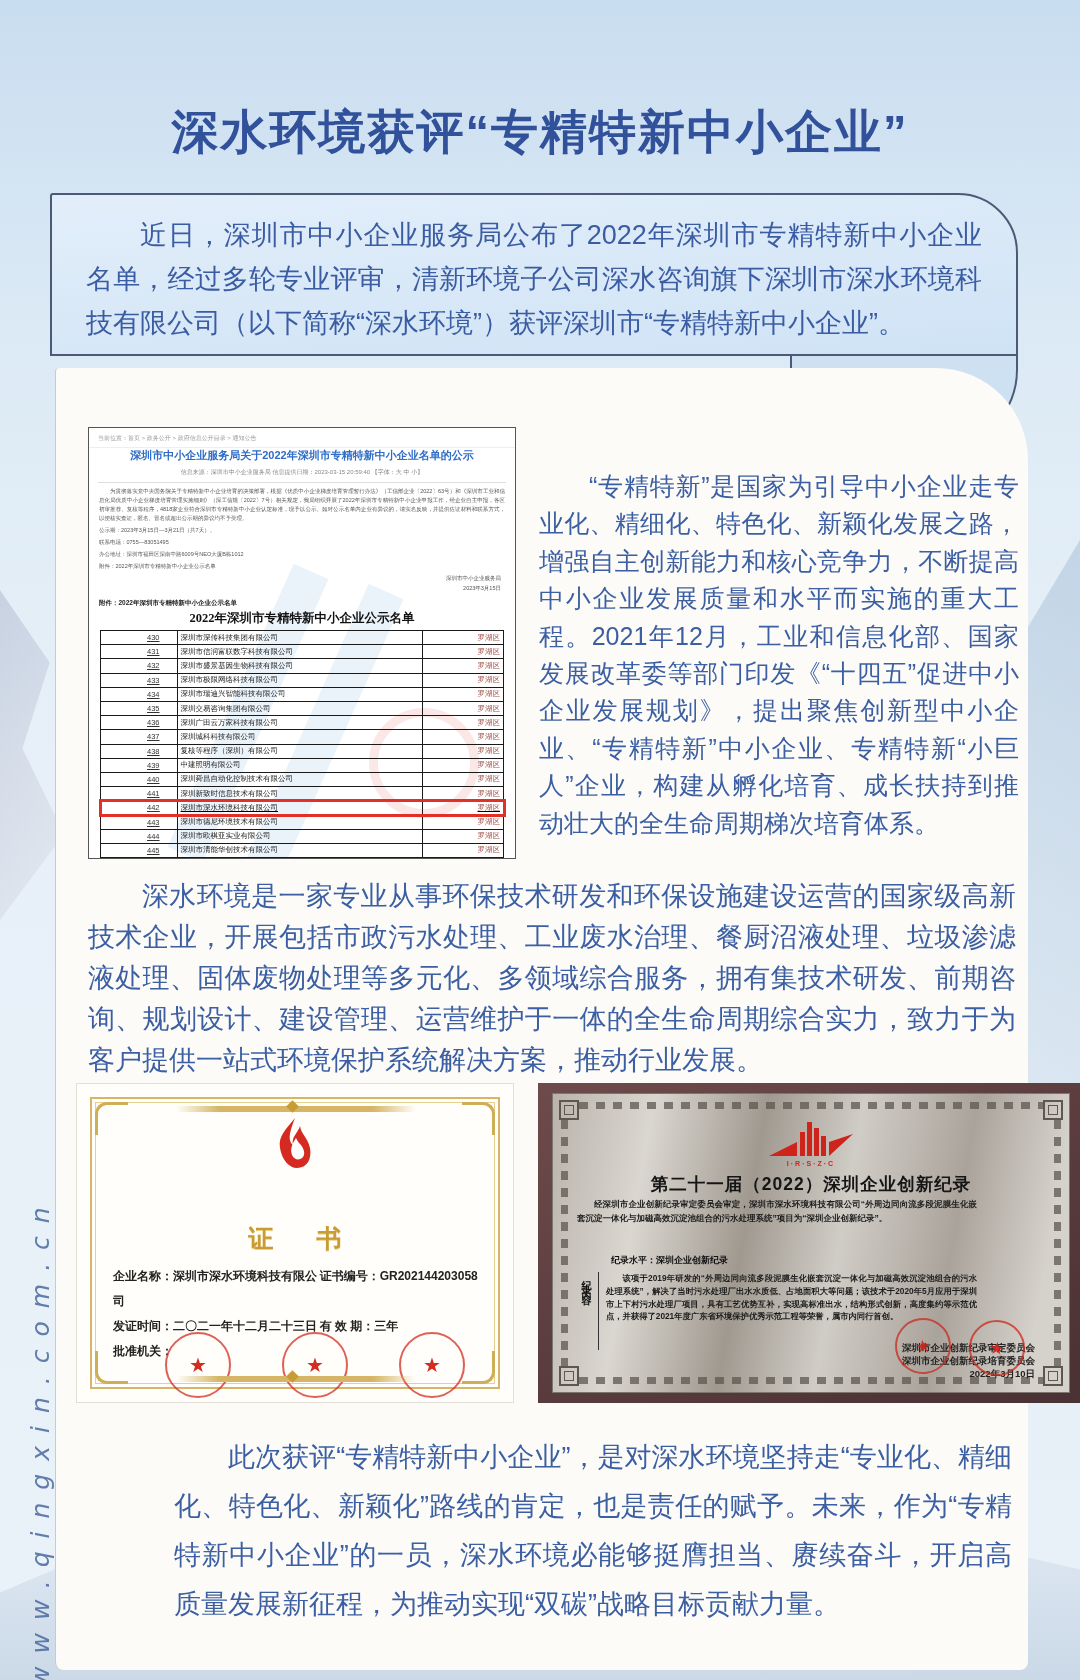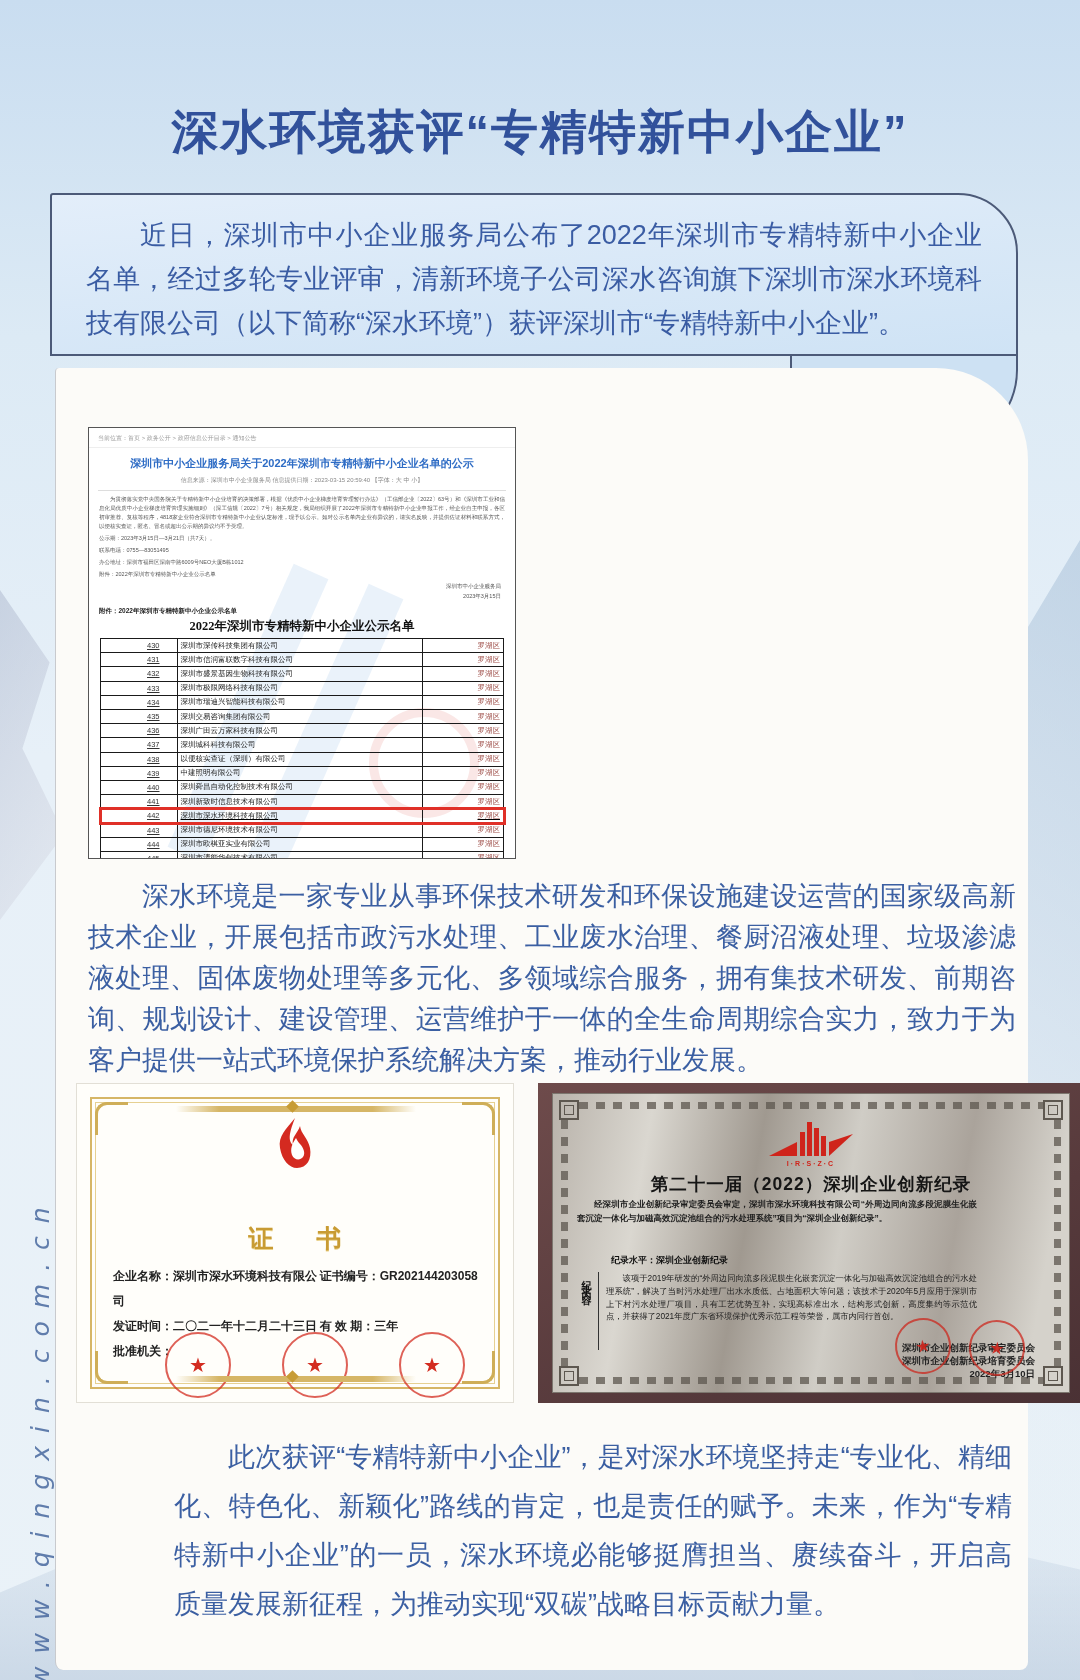--- a/index.html
+++ b/index.html
@@ -34,21 +34,21 @@
   
   .main-card{left:55px;top:368px;width:972px;height:1302px;background:#fcfbf8;z-index:3;
         border-radius:4px 92px 8px 8px;border-left:1px solid rgba(80,90,110,.30);}
   
   .doc{left:32px;top:59px;width:428px;height:432px;background:#fff;border:1px solid #555;
         box-sizing:border-box;overflow:hidden;}
   .doc-stripe{width:38px;height:310px;background:#b5d2ec;opacity:.28;transform:rotate(24deg);z-index:0;}
   .doc-ring{width:92px;height:92px;border-radius:50%;border:9px solid rgba(226,110,104,.17);z-index:0;}
   .doc-inner{position:relative;z-index:1;}
   .doc-crumb{font-size:6px;color:#999;padding:6px 9px 4px;border-bottom:1px solid #eee;}
-  .doc-title{font-size:11px;font-weight:bold;color:#2e6cc5;text-align:center;margin-top:8px;white-space:nowrap;}
+  .doc-title{font-size:11px;font-weight:bold;color:#2e6cc5;text-align:center;white-space:nowrap;}
   .doc-meta{font-size:6px;color:#888;text-align:center;margin-top:5px;}
   .doc-div{border-top:1px solid #ddd;margin:5px 9px 4px;}
   .doc-body{margin:0 10px;font-size:5.5px;line-height:9px;color:#555;text-align:justify;text-indent:2em;}
   .doc-line{margin:3px 10px 0;font-size:5.5px;line-height:9px;color:#555;}
   .doc-sig{margin:2px 14px 0 0;text-align:right;font-size:5.5px;line-height:10px;color:#555;}
   .doc-attach{margin:6px 10px 1px;font-size:6.5px;font-weight:600;color:#222;}
   .doc-table-title{font-size:12.5px;font-weight:bold;color:#111;text-align:center;margin:2px 0 3px;
         font-family:"Liberation Serif","DejaVu Serif",serif;}
   table.co{width:calc(100% - 22px);margin:0 auto;border-collapse:collapse;}
   table.co td{border:1px solid #1a1a1a;font-size:7.5px;height:13.2px;padding:0 3px;color:#222;}
@@ -98,21 +98,21 @@
   .plaque-logo{position:absolute;left:50%;top:22px;transform:translateX(-50%);text-align:center;}
   .plaque-logo-sub{font-size:7px;color:#cf241b;font-weight:700;letter-spacing:2px;margin-top:-2px;}
   .plaque-title{position:absolute;left:0;top:78px;width:100%;text-align:center;font-size:17.5px;
         font-weight:800;color:#151515;letter-spacing:1px;}
   .plaque-p1{position:absolute;left:24px;top:104px;width:400px;font-size:8.5px;line-height:13.5px;
         font-weight:700;color:#1d1d1d;text-align:justify;text-indent:2em;}
   .plaque-level{position:absolute;left:58px;top:160px;font-size:9px;font-weight:800;color:#111;}
   .plaque-row{position:absolute;left:26px;top:178px;width:398px;display:flex;gap:7px;}
   .plaque-label{writing-mode:vertical-rl;font-size:10px;font-weight:800;letter-spacing:5px;color:#111;
         border-right:1.5px solid #333;padding-right:5px;height:78px;}
-  .plaque-content{flex:1;font-size:8.3px;line-height:12.8px;font-weight:400;color:#1d1d1d;
+  .plaque-content{flex:1;font-size:8.3px;line-height:12.8px;font-weight:700;color:#1d1d1d;
         text-align:justify;text-indent:2em;}
   .plaque-sig{position:absolute;right:34px;bottom:12px;text-align:right;font-size:9.5px;font-weight:800;
         color:#222;line-height:13px;}
   .pseal{position:absolute;width:52px;height:52px;border-radius:50%;border:2px solid rgba(205,35,25,.8);
         display:flex;align-items:center;justify-content:center;color:#cd231a;font-size:17px;opacity:.9;}
 </style>
 </head>
 <body>
 
 <div class="abs mtn1"></div>
@@ -186,21 +186,21 @@
               <td class="name">深圳广田云万家科技有限公司</td>
               <td class="dist">罗湖区</td>
             </tr>
             <tr>
               <td class="num">437</td>
               <td class="name">深圳城科科技有限公司</td>
               <td class="dist">罗湖区</td>
             </tr>
             <tr>
               <td class="num">438</td>
-              <td class="name">以便核实查证（深圳）有限公司</td>
+              <td class="name">复核等程序（深圳）有限公司</td>
               <td class="dist">罗湖区</td>
             </tr>
             <tr>
               <td class="num">439</td>
               <td class="name">中建照明有限公司</td>
               <td class="dist">罗湖区</td>
             </tr>
             <tr>
               <td class="num">440</td>
               <td class="name">深圳舜昌自动化控制技术有限公司</td>
@@ -229,20 +229,21 @@
             <tr>
               <td class="num">445</td>
               <td class="name">深圳市清能华创技术有限公司</td>
               <td class="dist">罗湖区</td>
             </tr>
           </tbody>
       </table>
     </div>
   </div>
 
+  <div class="abs para right-col">“专精特新”是国家为引导中小企业走专业化、精细化、特色化、新颖化发展之路，增强自主创新能力和核心竞争力，不断提高中小企业发展质量和水平而实施的重大工程。2021年12月，工业和信息化部、国家发展改革委等部门印发《“十四五”促进中小企业发展规划》，提出聚焦创新型中小企业、“专精特新”中小企业、专精特新“小巨人”企业，构建从孵化培育、成长扶持到推动壮大的全生命周期梯次培育体系。</div>
 
   <div class="abs para mid-para">深水环境是一家专业从事环保技术研发和环保设施建设运营的国家级高新技术企业，开展包括市政污水处理、工业废水治理、餐厨沼液处理、垃圾渗滤液处理、固体废物处理等多元化、多领域综合服务，拥有集技术研发、前期咨询、规划设计、建设管理、运营维护于一体的全生命周期综合实力，致力于为客户提供一站式环境保护系统解决方案，推动行业发展。</div>
 
   <div class="abs cert">
     <div class="cert-frame"></div>
     <div class="cc tl"></div>
     <div class="cc tr"></div>
     <div class="cc br"></div>
     <div class="cc bl"></div>
     <div class="abs cert-orn"></div>

